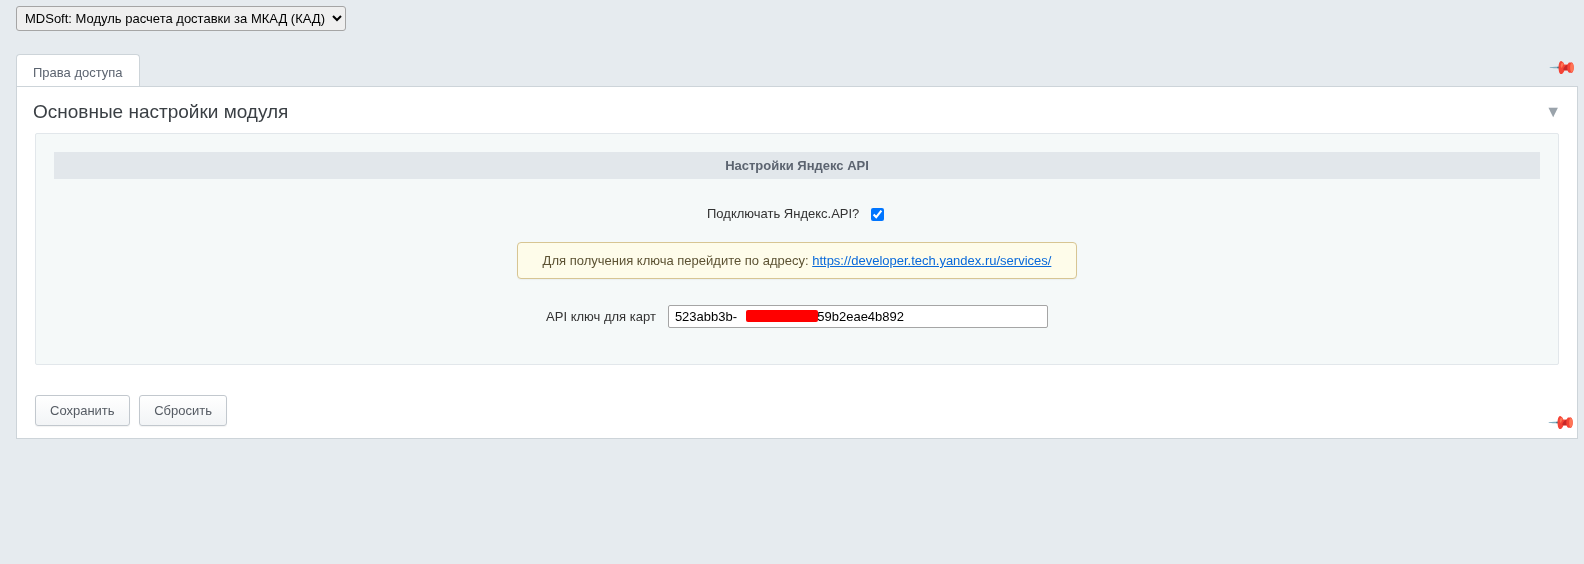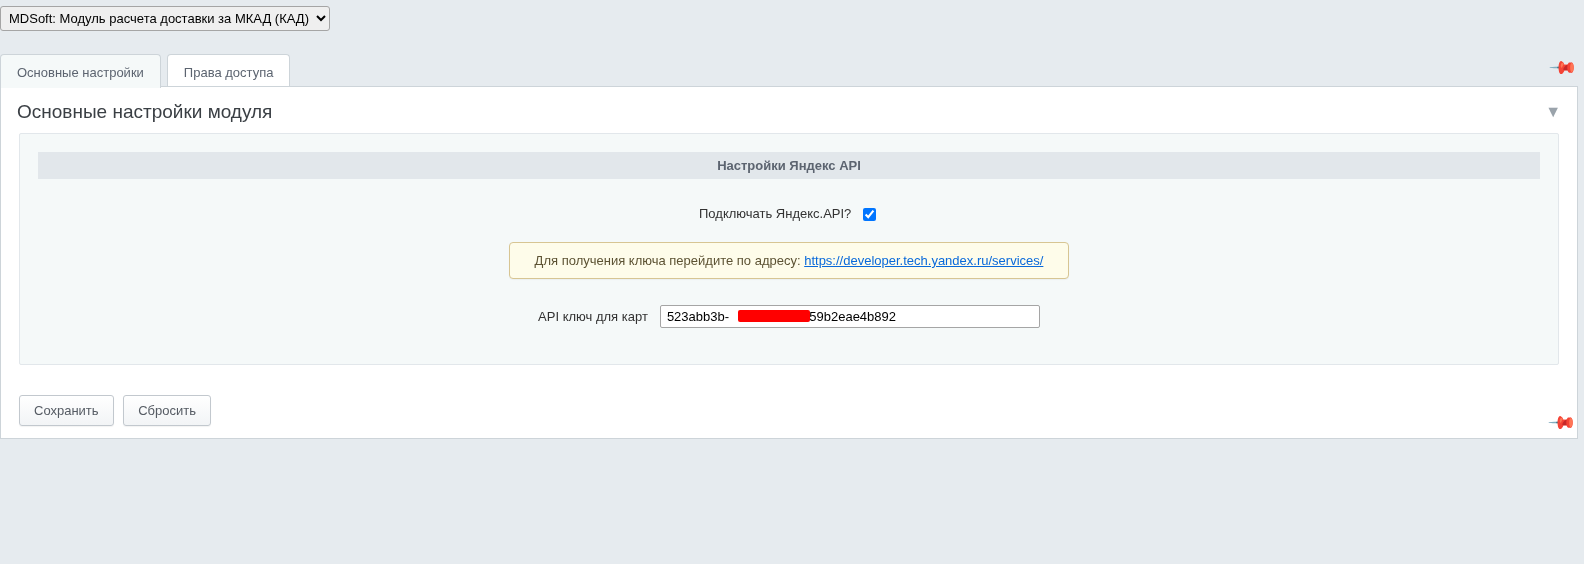--- a/index.html
+++ b/index.html
@@ -5,21 +5,21 @@
   * { box-sizing: border-box; }
   html, body { margin:0; padding:0; }
   body {
     font-family: "Helvetica Neue", Helvetica, Arial, sans-serif;
     font-size: 13px;
     color: #333;
     background: #e6ebef;
     width: 1584px;
   }
 
-  .page { padding: 6px 6px 30px 0; }
+  .page { padding: 6px 6px 30px 16px; }
 
   .module-select {
     margin-bottom: 22px;
   }
   select.topselect {
     font-size: 13px;
     padding: 3px 4px;
     border: 1px solid #a5a5a5;
     border-radius: 3px;
     background: #efefef;
@@ -211,21 +211,20 @@
 <div class="page">
 
   <div class="module-select">
     <select class="topselect">
       <option>MDSoft: Модуль расчета доставки за МКАД (КАД)</option>
     </select>
   </div>
 
   <div class="tabs-container">
     <div class="tabs">
-      <div class="tab active">Основные настройки</div>
       <div class="tab inactive">Права доступа</div>
     </div>
     <span class="pin-icon pin-top">📌</span>
   </div>
 
   <div class="panel">
 
     <div class="panel-header">
       <div class="panel-title">Основные настройки модуля</div>
       <div class="collapse-icon">▼</div>

